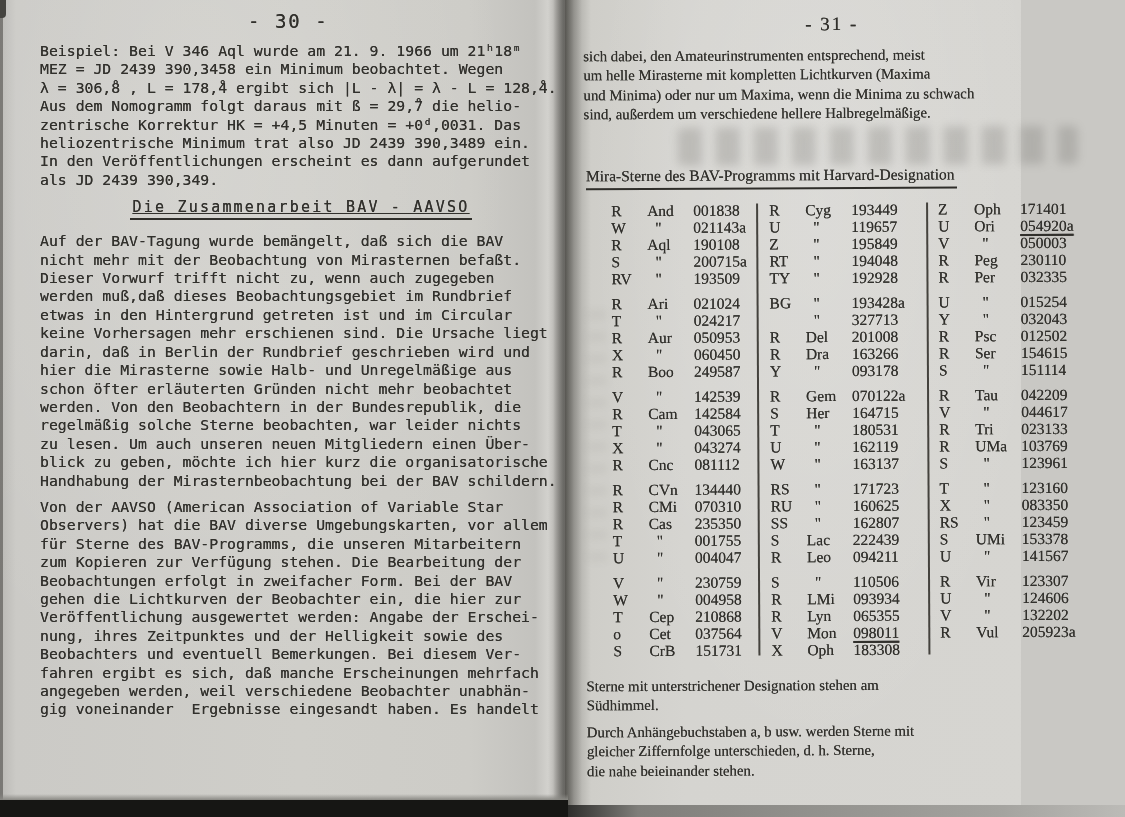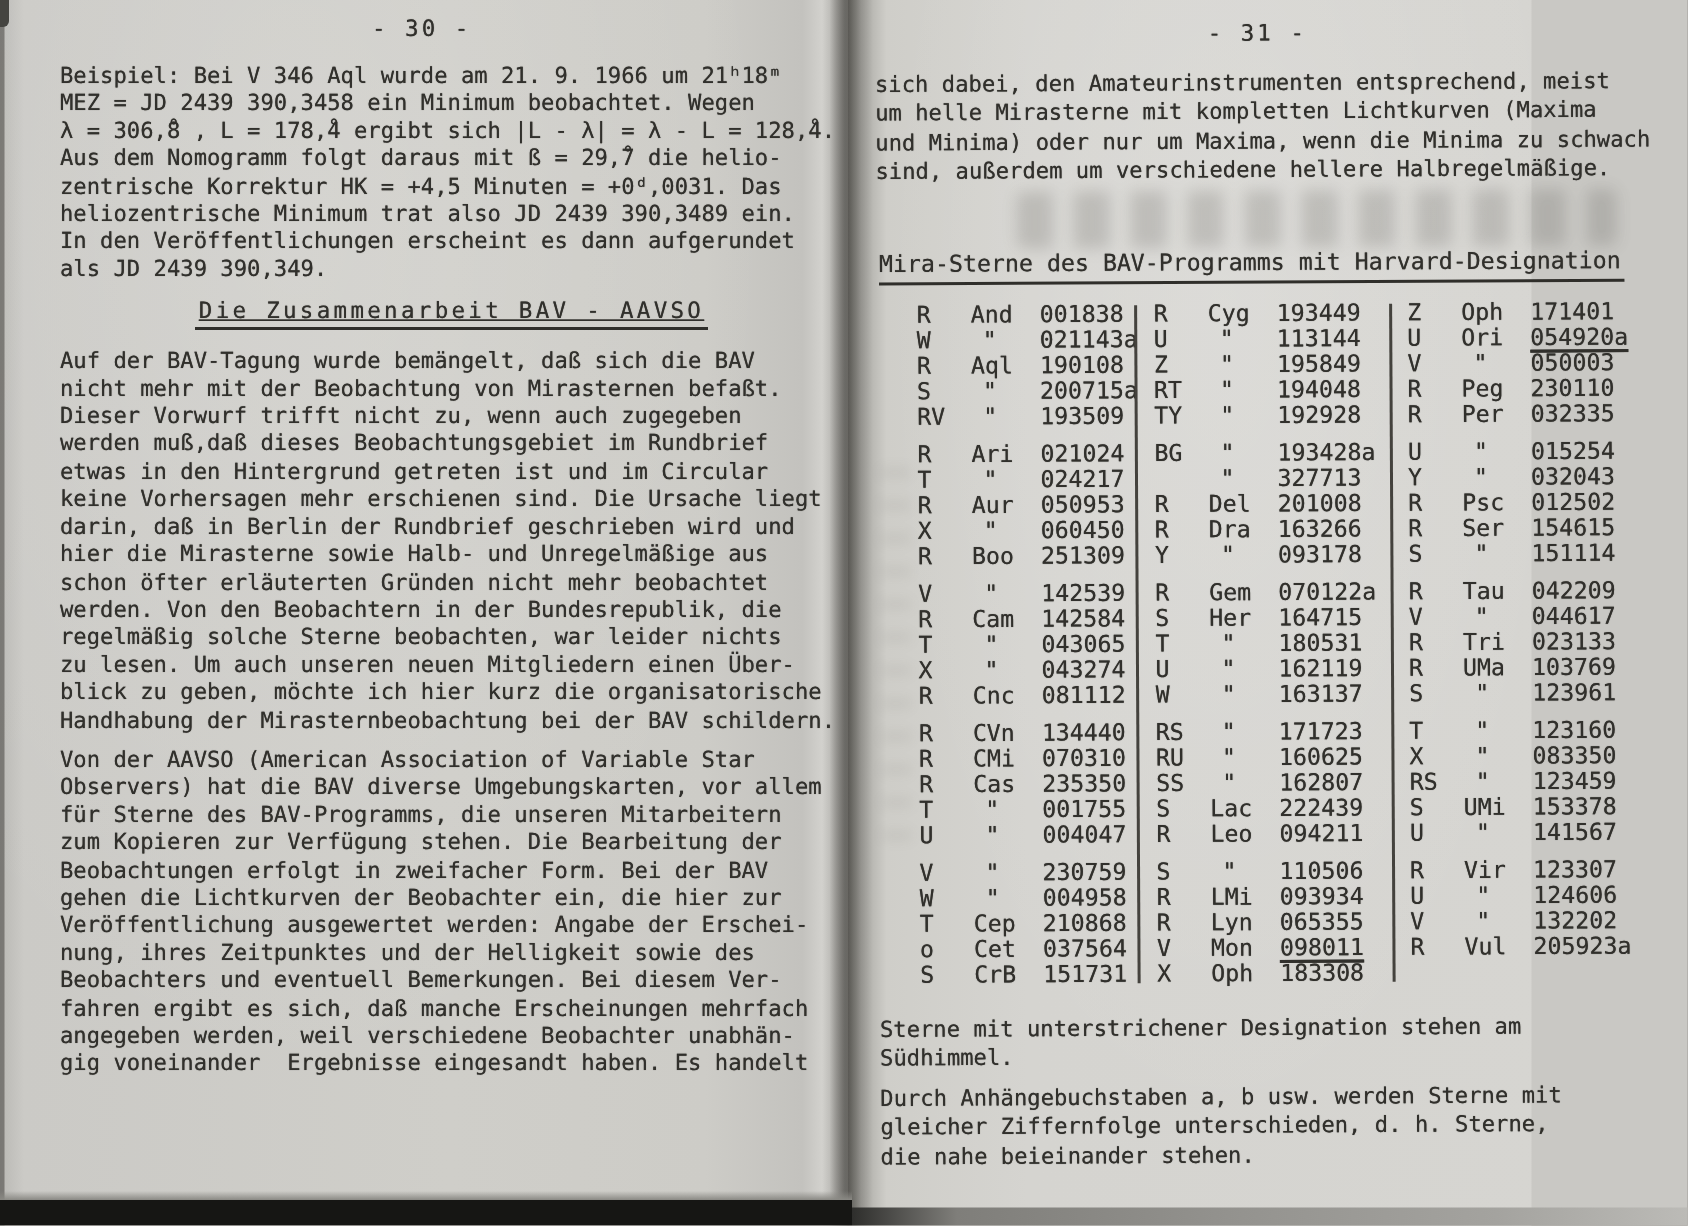--- a/index.html
+++ b/index.html
@@ -16,38 +16,39 @@
     position:absolute;left:0;top:0;width:565px;height:817px;
     background:
       radial-gradient(ellipse at 35% 18%, rgba(255,255,255,.15), transparent 62%),
       linear-gradient(90deg,#b9b8b4 0px,#cbcac6 16px,#cfcec9 300px,#cdccc7 470px,#c3c2be 535px,#d8d7d3 553px,#8d8c88 565px);
   }
   .page-right{
     position:absolute;left:565px;top:0;width:456px;height:817px;
     background:
       radial-gradient(ellipse at 55% 25%, rgba(255,255,255,.16), transparent 65%),
       linear-gradient(90deg,#6f6e69 0px,#a9a8a3 9px,#cfcec9 26px,#d5d4d0 120px,#d6d5d1 480px,#cfcec9 560px);
+    font-family: Liberation Serif, serif;
   }
   .gutter-shadow{
     position:absolute;left:548px;top:0;width:34px;height:817px;
     background:linear-gradient(90deg,transparent 0,rgba(52,50,46,.45) 45%,rgba(70,68,64,.35) 62%,transparent 100%);
     pointer-events:none;
   }
   .edge-line{position:absolute;left:0;top:0;width:3px;height:817px;background:rgba(70,68,64,.55);}
   .corner-mark{position:absolute;left:0;top:0;width:6px;height:18px;background:#454440;border-radius:0 0 4px 0;}
   .bottom-bar-left{position:absolute;left:0;bottom:0;width:568px;height:17px;background:#161614;}
   .bottom-bar-left::before{content:"";position:absolute;left:0;top:-6px;width:100%;height:6px;background:linear-gradient(180deg,transparent,#8a8984);}
   .bottom-bar-right{
     position:absolute;left:568px;bottom:0;width:557px;height:12px;
     background:linear-gradient(90deg,#2e2e2c 0,#7f7e7a 70px,#94938f 260px,#a4a39f 430px,#bcbbb7 557px);
   }
 
   
   .tw{white-space:pre;font-size:14.8px;line-height:18.4px;text-shadow:0 0 .5px rgba(44,42,38,.85);}
-  .pnum{position:absolute;font-size:15px;letter-spacing:2px;text-shadow:0 0 .5px rgba(44,42,38,.85);}
+  .pnum{position:absolute;font-size:19px;letter-spacing:2px;text-shadow:0 0 .5px rgba(44,42,38,.85);}
 
   .lp-content{position:absolute;left:40px;top:42px;width:522px;}
   .para{margin:0 0 8px 0;}
   .sig-line{margin:4px 0 20px 0;padding-left:320px;}
   .heading-wrap{margin:2px 0 12px 0;text-align:center;}
   .heading{
     display:inline-block;font-size:15px;letter-spacing:2.2px;
     border-bottom:2px solid #2f2e2a;padding:0 3px 2px 3px;
     text-shadow:0 0 .5px rgba(44,42,38,.85);
     text-decoration:underline;
@@ -155,21 +156,21 @@
               <div class="trow"><span class="tv">W</span><span class="tc q">"</span><span class="td">021143a</span></div>
               <div class="trow"><span class="tv">R</span><span class="tc">Aql</span><span class="td">190108</span></div>
               <div class="trow"><span class="tv">S</span><span class="tc q">"</span><span class="td">200715a</span></div>
               <div class="trow"><span class="tv">RV</span><span class="tc q">"</span><span class="td">193509</span></div>
             </div>
             <div class="tgroup">
               <div class="trow"><span class="tv">R</span><span class="tc">Ari</span><span class="td">021024</span></div>
               <div class="trow"><span class="tv">T</span><span class="tc q">"</span><span class="td">024217</span></div>
               <div class="trow"><span class="tv">R</span><span class="tc">Aur</span><span class="td">050953</span></div>
               <div class="trow"><span class="tv">X</span><span class="tc q">"</span><span class="td">060450</span></div>
-              <div class="trow"><span class="tv">R</span><span class="tc">Boo</span><span class="td">251309</span></div>
+              <div class="trow"><span class="tv">R</span><span class="tc">Boo</span><span class="td">249587</span></div>
             </div>
             <div class="tgroup">
               <div class="trow"><span class="tv">V</span><span class="tc q">"</span><span class="td">142539</span></div>
               <div class="trow"><span class="tv">R</span><span class="tc">Cam</span><span class="td">142584</span></div>
               <div class="trow"><span class="tv">T</span><span class="tc q">"</span><span class="td">043065</span></div>
               <div class="trow"><span class="tv">X</span><span class="tc q">"</span><span class="td">043274</span></div>
               <div class="trow"><span class="tv">R</span><span class="tc">Cnc</span><span class="td">081112</span></div>
             </div>
             <div class="tgroup">
               <div class="trow"><span class="tv">R</span><span class="tc">CVn</span><span class="td">134440</span></div>
@@ -183,21 +184,21 @@
               <div class="trow"><span class="tv">W</span><span class="tc q">"</span><span class="td">004958</span></div>
               <div class="trow"><span class="tv">T</span><span class="tc">Cep</span><span class="td">210868</span></div>
               <div class="trow"><span class="tv">o</span><span class="tc">Cet</span><span class="td">037564</span></div>
               <div class="trow"><span class="tv">S</span><span class="tc">CrB</span><span class="td">151731</span></div>
             </div>
           </div>
         <div class="tdivider tdiv1"></div>
         <div class="tcol tcol2">
             <div class="tgroup">
               <div class="trow"><span class="tv">R</span><span class="tc">Cyg</span><span class="td">193449</span></div>
-              <div class="trow"><span class="tv">U</span><span class="tc q">"</span><span class="td">113144</span></div>
+              <div class="trow"><span class="tv">U</span><span class="tc q">"</span><span class="td">119657</span></div>
               <div class="trow"><span class="tv">Z</span><span class="tc q">"</span><span class="td">195849</span></div>
               <div class="trow"><span class="tv">RT</span><span class="tc q">"</span><span class="td">194048</span></div>
               <div class="trow"><span class="tv">TY</span><span class="tc q">"</span><span class="td">192928</span></div>
             </div>
             <div class="tgroup">
               <div class="trow"><span class="tv">BG</span><span class="tc q">"</span><span class="td">193428a</span></div>
               <div class="trow"><span class="tv"></span><span class="tc q">"</span><span class="td">327713</span></div>
               <div class="trow"><span class="tv">R</span><span class="tc">Del</span><span class="td">201008</span></div>
               <div class="trow"><span class="tv">R</span><span class="tc">Dra</span><span class="td">163266</span></div>
               <div class="trow"><span class="tv">Y</span><span class="tc q">"</span><span class="td">093178</span></div>

